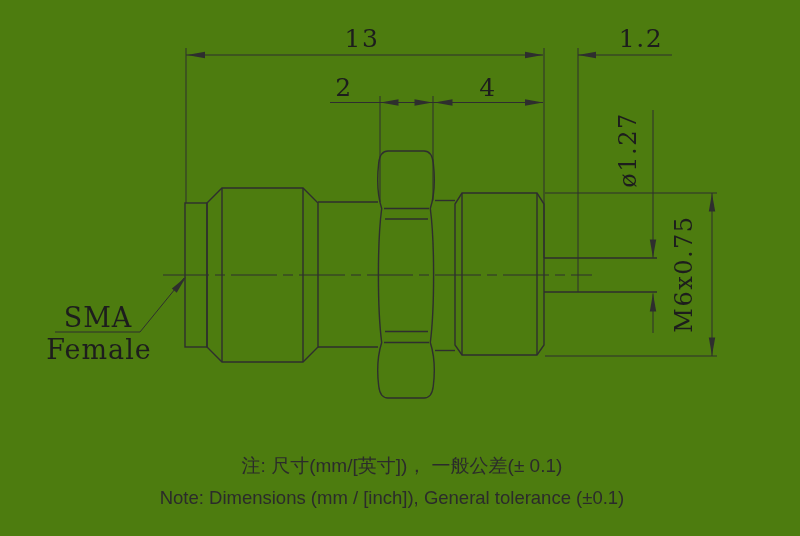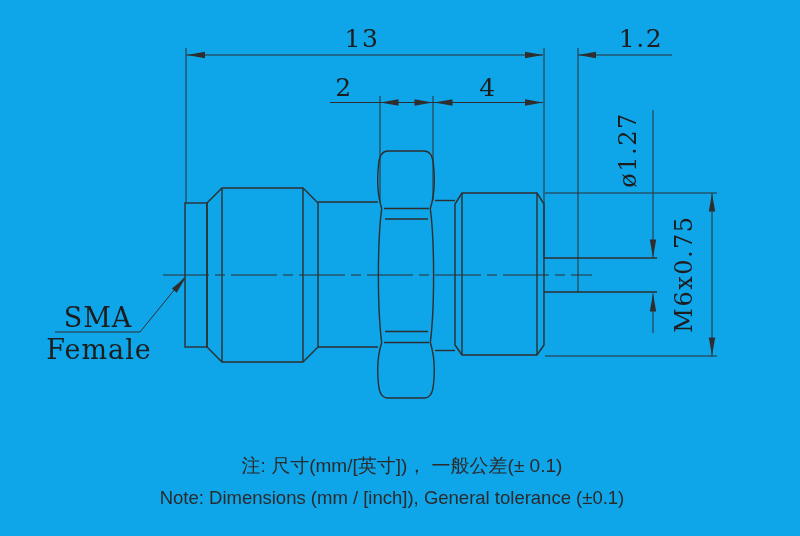--- a/index.html
+++ b/index.html
@@ -1,16 +1,16 @@
 <!DOCTYPE html>
 <html><head>
 <meta charset="utf-8">
 <style>
   html,body{margin:0;padding:0;background:#ffffff;}
-  .stage{position:relative;width:800px;height:536px;background:#0ea5e9;overflow:hidden;
+  .stage{position:relative;width:800px;height:536px;background:#4d7c0f;overflow:hidden;
          font-family:"DejaVu Serif", serif;}
   svg{display:block;}
   .part{stroke:#2e2e2e;stroke-width:1.4;fill:none;stroke-linecap:butt;}
   .dim {stroke:#2e2e2e;stroke-width:1;fill:none;}
   .cl  {stroke:#2e2e2e;stroke-width:1;fill:none;stroke-dasharray:46 6 10 6;}
   .arr {fill:#2e2e2e;stroke:none;}
   .dimtxt{font-family:"DejaVu Serif", serif;font-size:25px;fill:#1d1d1d;letter-spacing:1.5px;}
   .dimtxt-sm{font-family:"DejaVu Serif", serif;font-size:24px;fill:#1d1d1d;letter-spacing:1.5px;}
   .labeltxt{font-family:"DejaVu Serif", serif;font-size:27px;fill:#1d1d1d;letter-spacing:1px;}
   .notetxt-zh{font-family:"Liberation Sans", sans-serif;font-size:19px;fill:#2b2b2b;}

